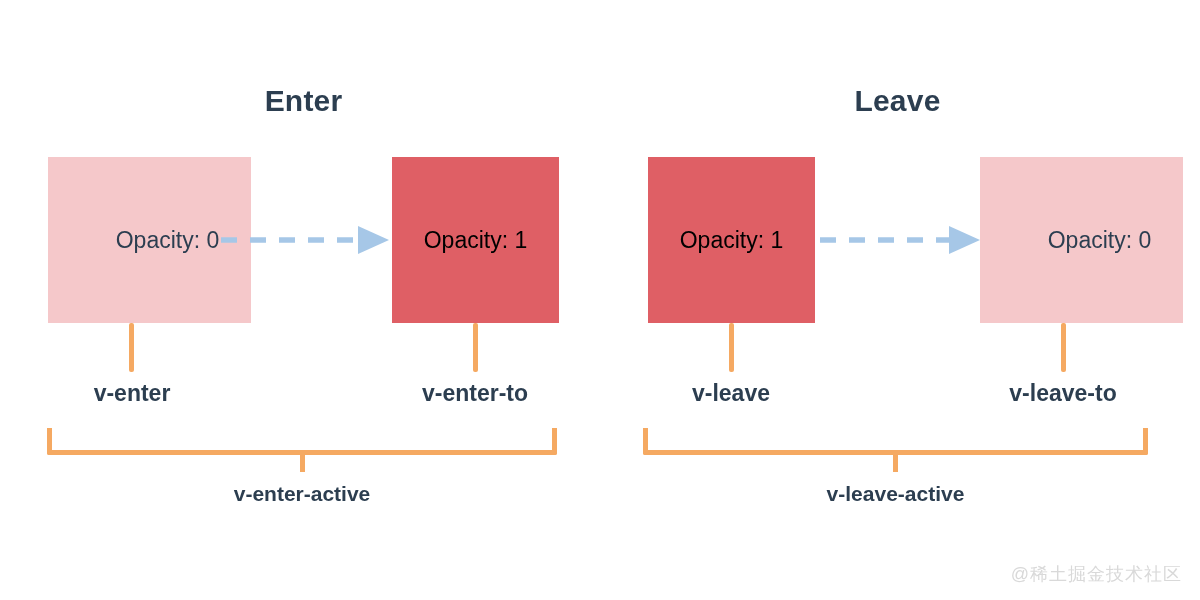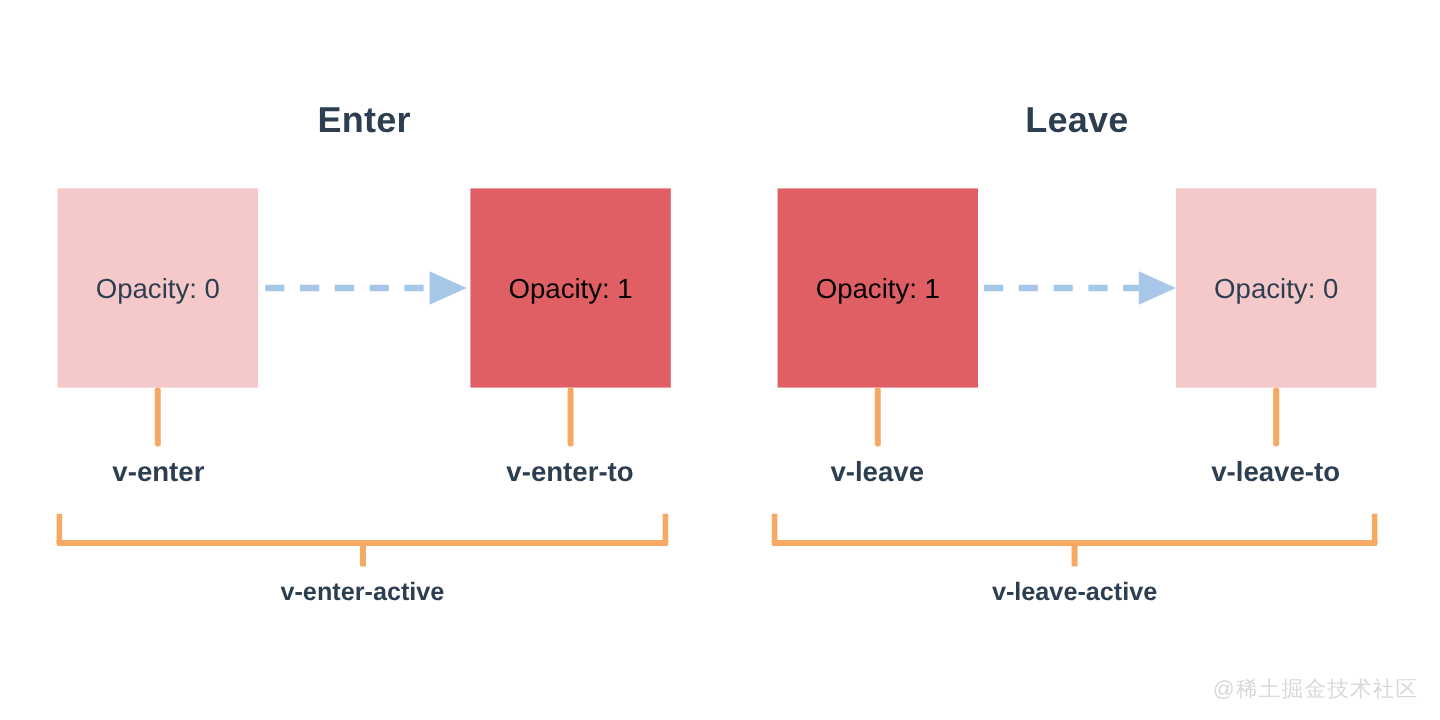--- a/index.html
+++ b/index.html
@@ -24,21 +24,21 @@
     text-align:center;letter-spacing:.2px;
   }
   .t1{left:48px;width:511px}
   .t2{left:648px;width:499px}
 
   .box{
     position:absolute;top:157px;width:167px;height:166px;
     display:flex;align-items:center;justify-content:center;
     font-size:23px;font-weight:400;
   }
-  .box.faded{background:var(--pink);color:var(--navy);}
+  .box.faded{background:var(--pink);color:var(--navy);padding-left:36px;}
   .box.solid{background:var(--red);color:#000000;}
   .b1{left:48px}.b2{left:392px}.b3{left:648px}.b4{left:980px}
 
   .arrow{position:absolute;top:222px;height:36px;}
   .a1{left:221px;width:169px}
   .a2{left:820px;width:161px}
   .arrow svg{display:block}
   .arrow line{stroke:var(--blue);stroke-width:5.5;}
   .arrow polygon{fill:var(--blue);}
 

